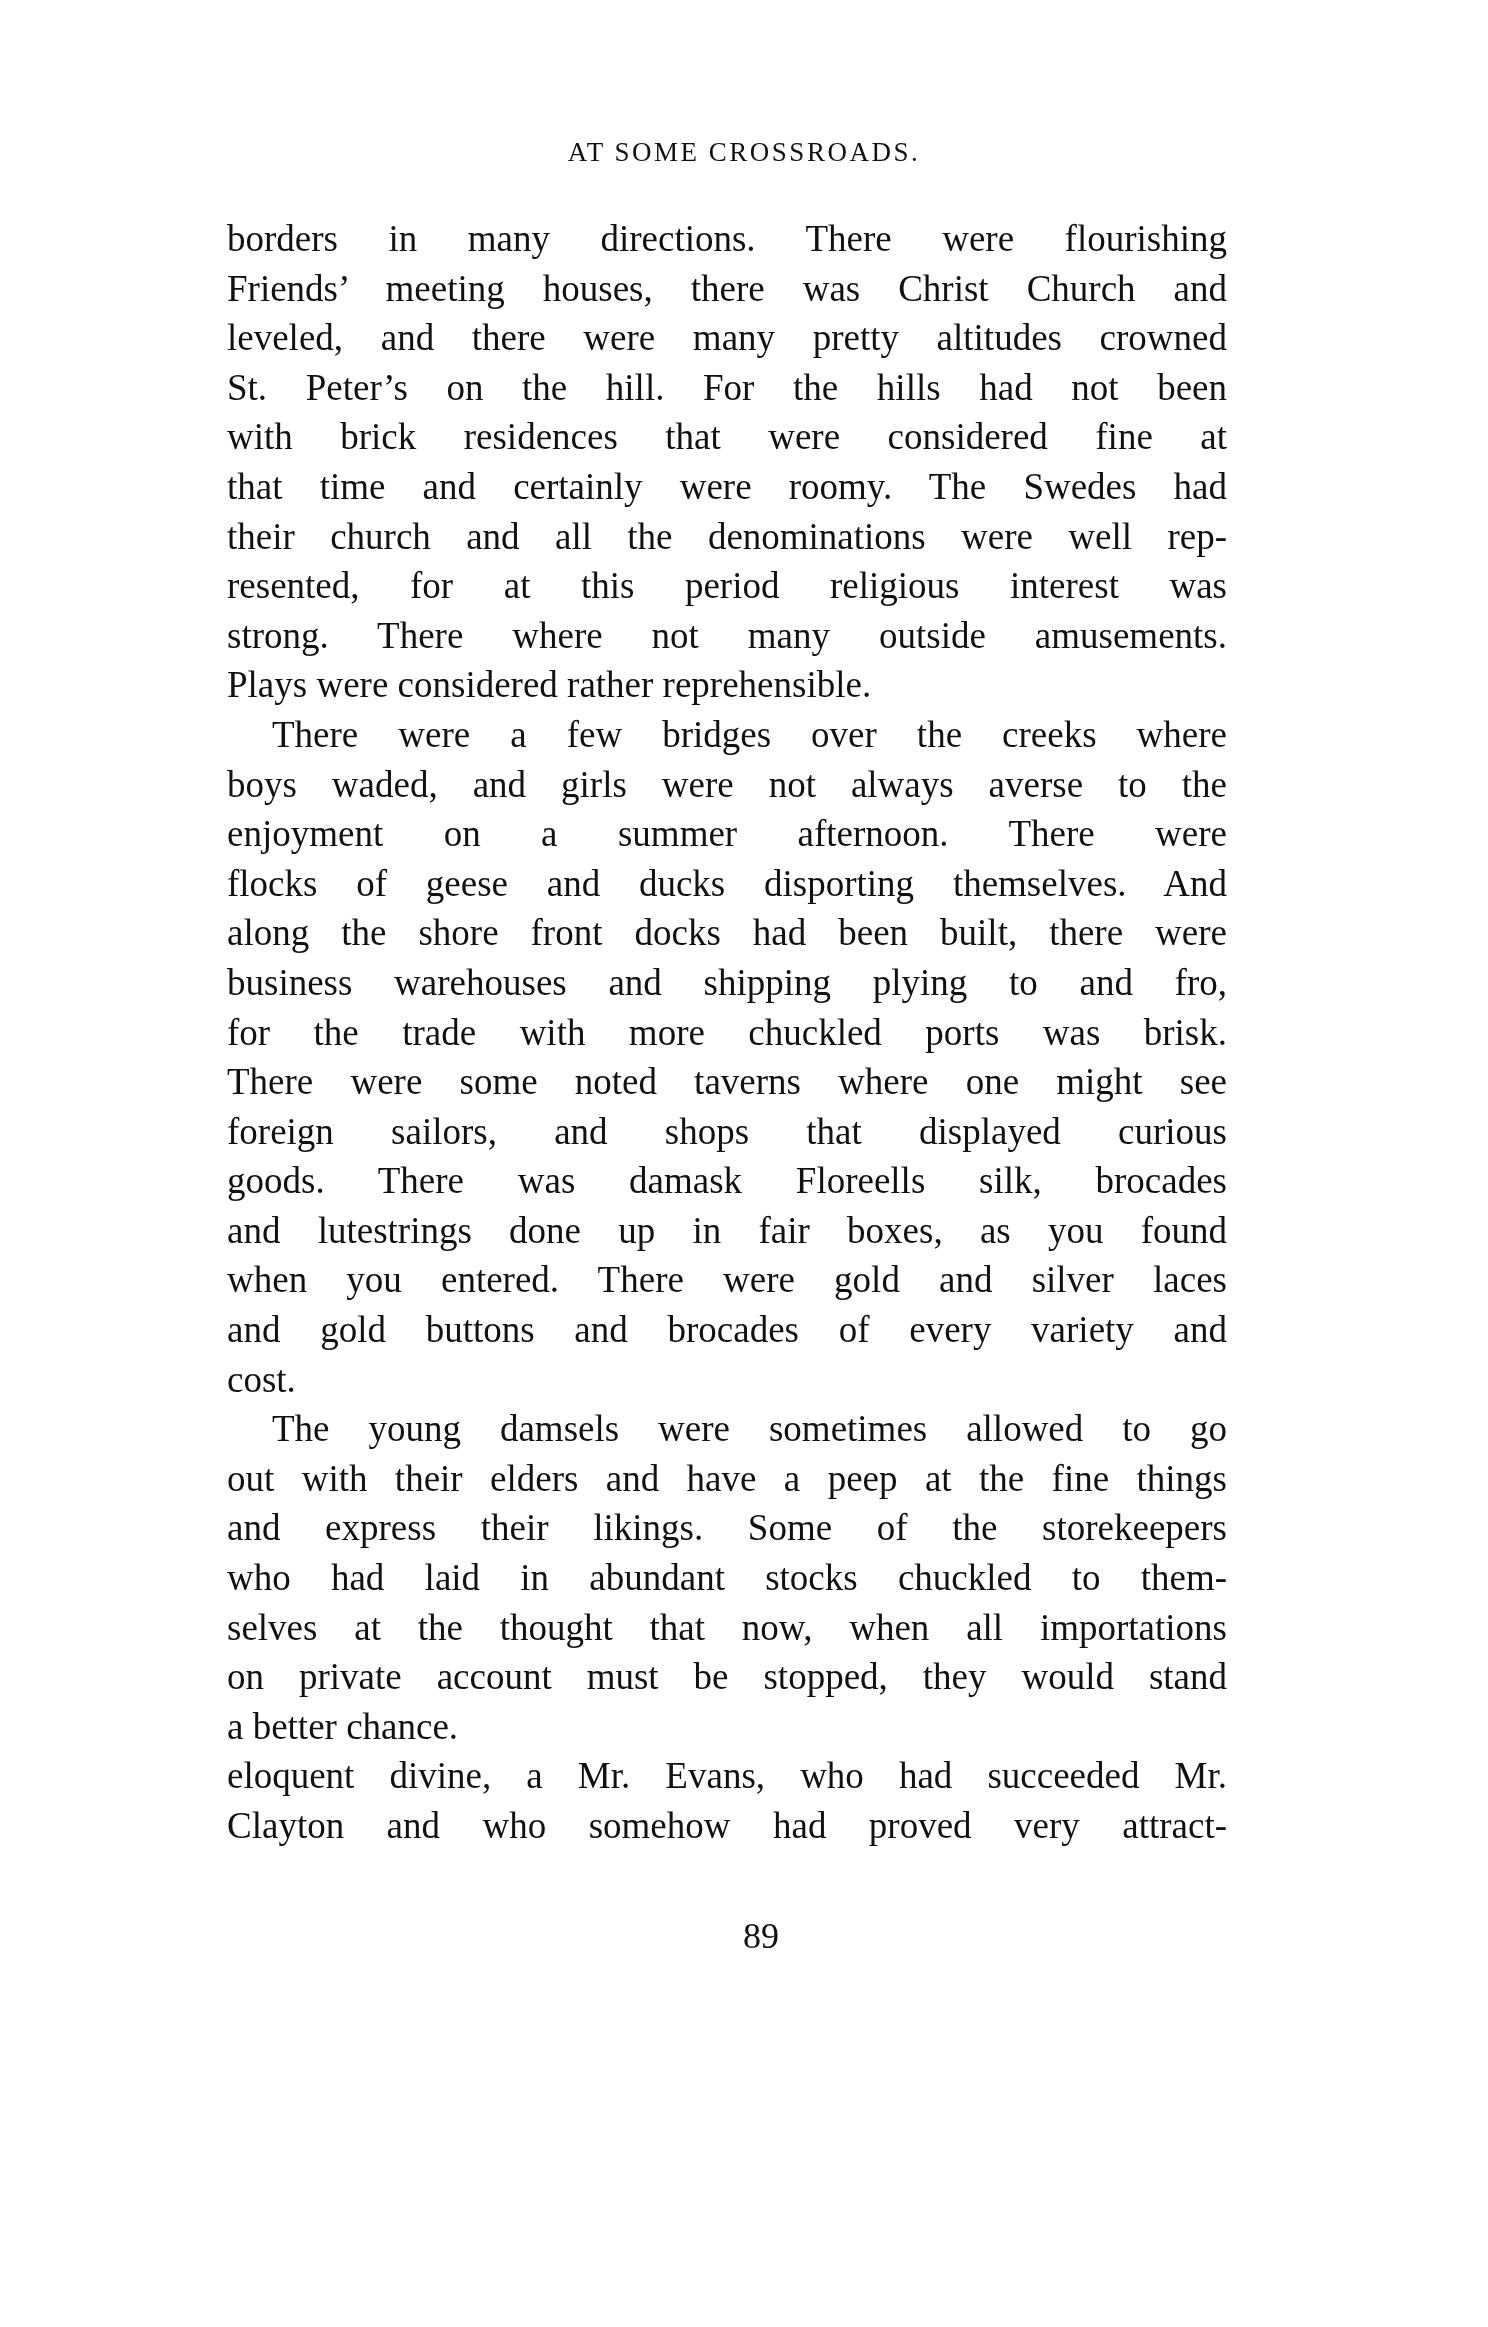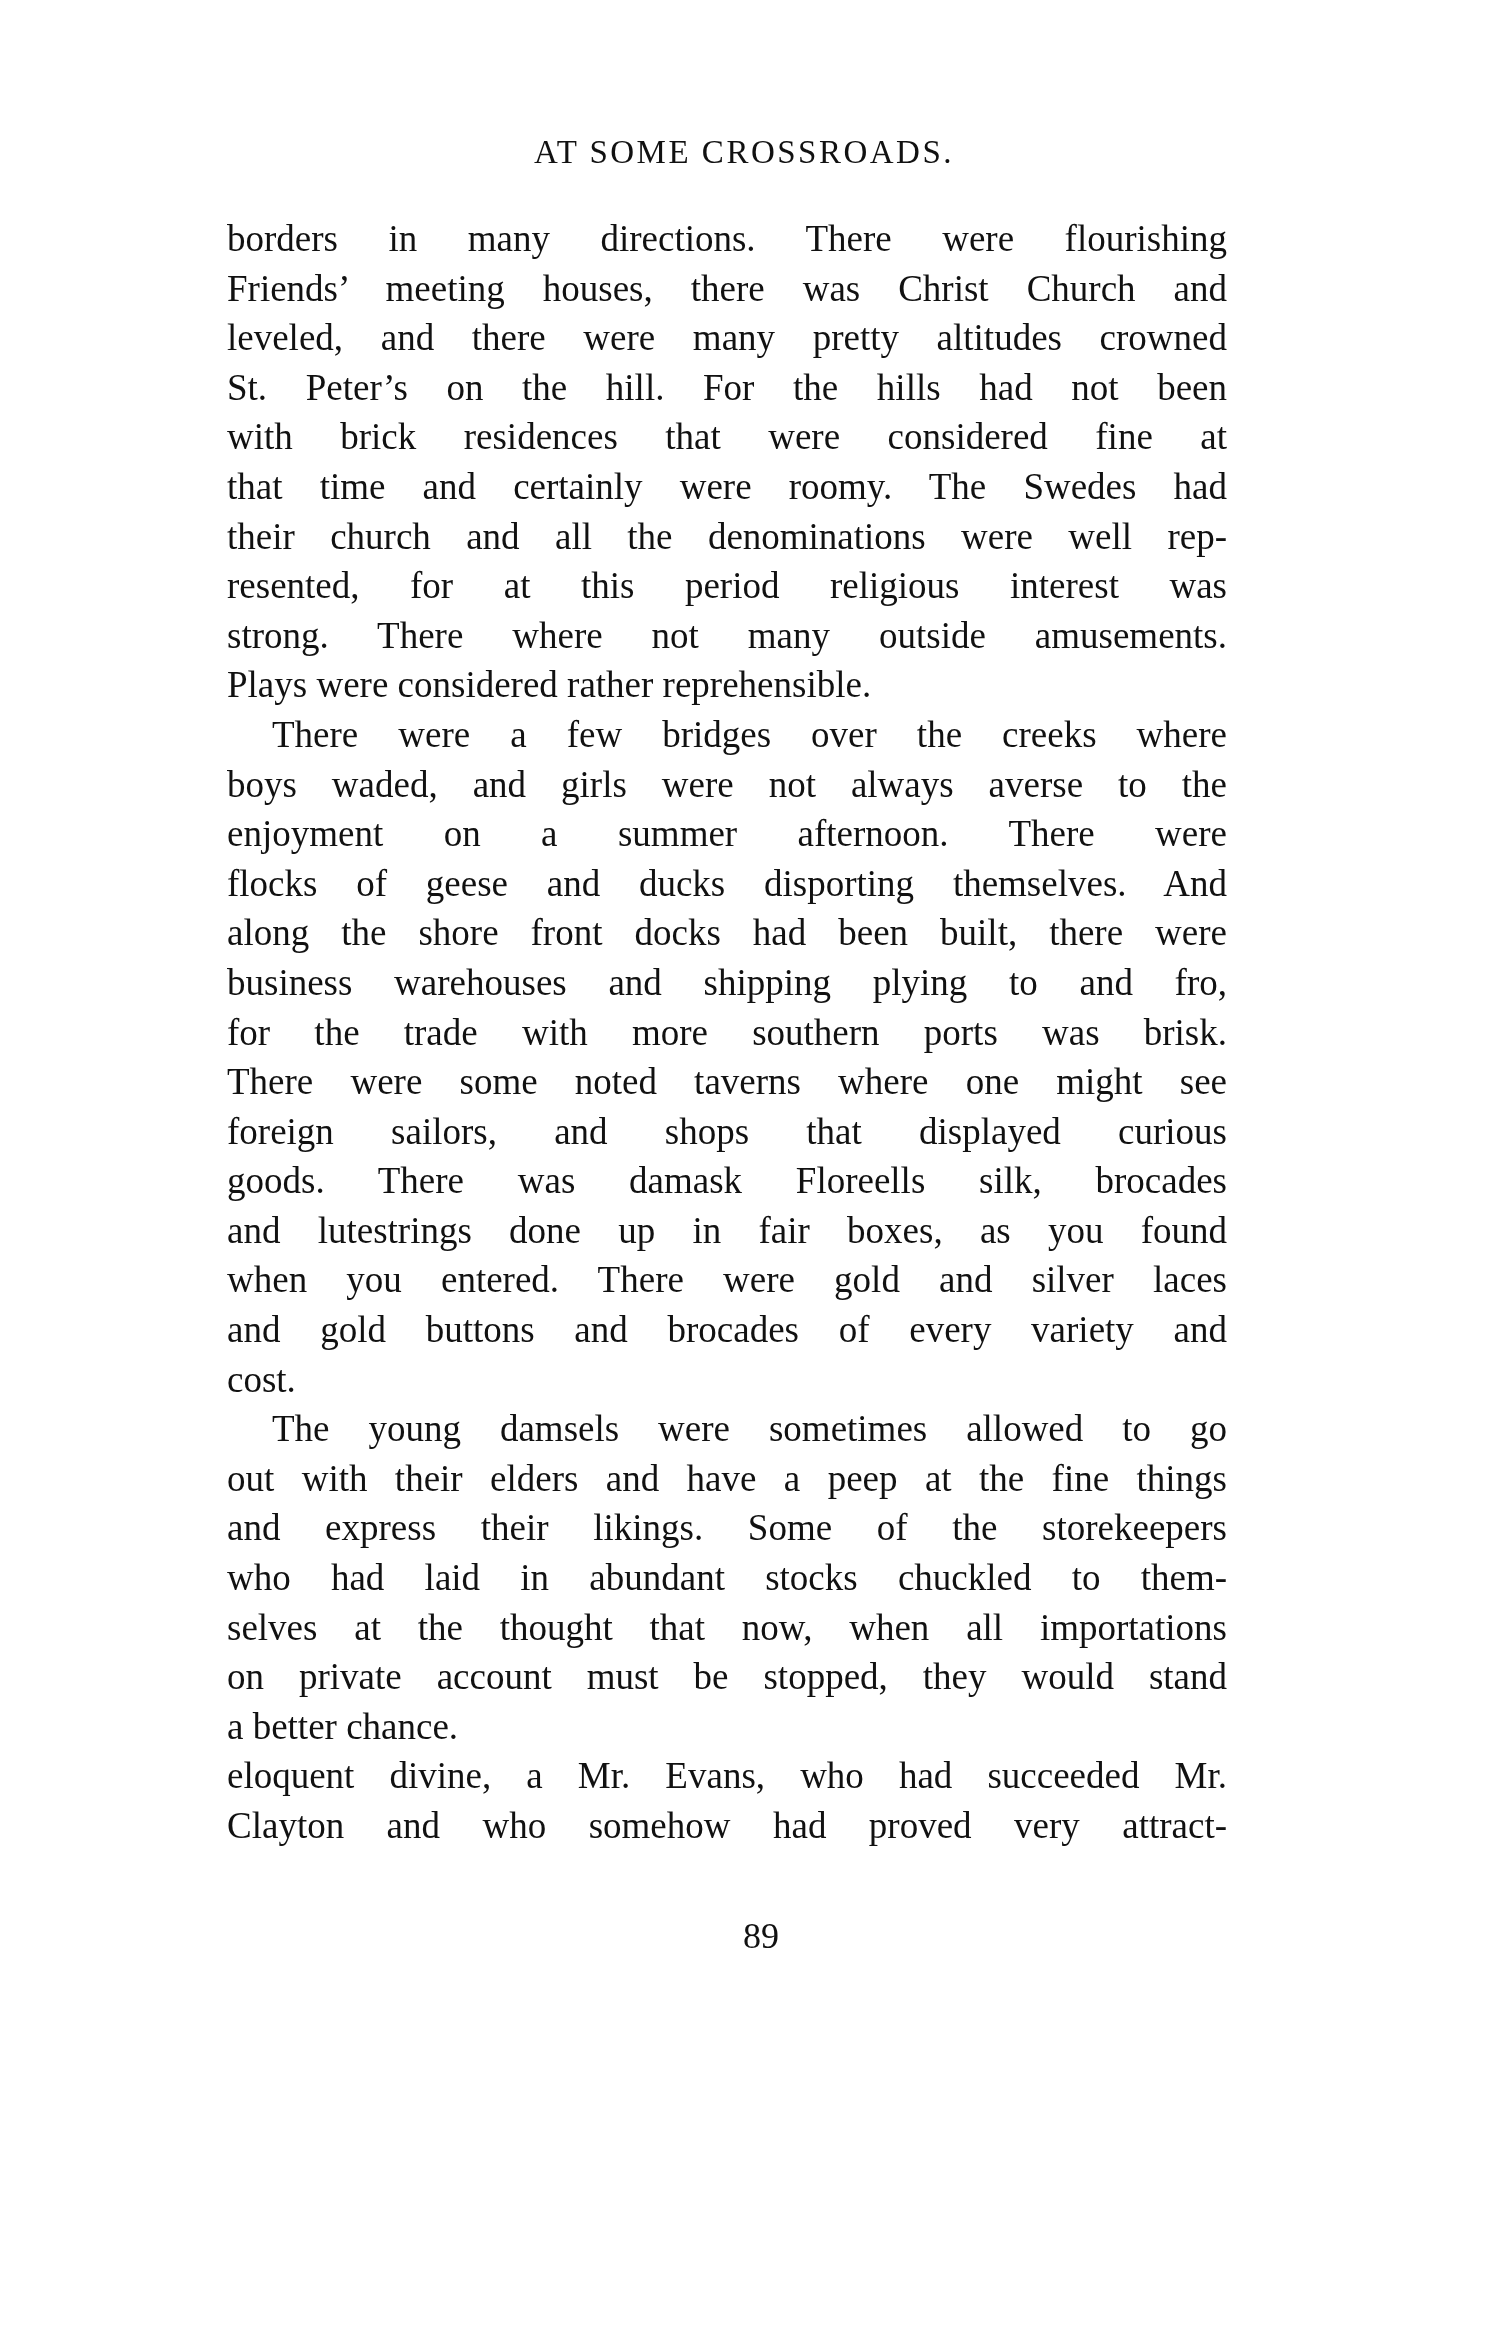--- a/index.html
+++ b/index.html
@@ -4,21 +4,21 @@
 <style>
   html, body { margin: 0; padding: 0; background: #ffffff; }
   body { width: 1488px; height: 2327px; position: relative; overflow: hidden; }
   .page {
     position: absolute; left: 0; top: 0; width: 1488px; height: 2327px;
     background: #ffffff; color: #111111;
     font-family: "Liberation Serif", "DejaVu Serif", serif;
   }
   .running-head {
     position: absolute; left: 0; width: 1488px; top: 128px;
-    text-align: center; font-size: 33px; letter-spacing: 2.5px;
+    text-align: center; font-size: 27px; letter-spacing: 2.5px;
     line-height: 48px; text-transform: uppercase;
   }
   .body-text {
     position: absolute; left: 195px; top: 214px; width: 1000px; margin-left: 32px;
   }
   .line {
     display: block; height: 49.6px; line-height: 49.6px;
     font-size: 37px; white-space: nowrap;
     text-align: justify; text-align-last: justify;
   }
@@ -50,21 +50,21 @@
       <span class="line last">Plays were considered rather reprehensible.</span>
     </div>
 
     <div>
       <span class="line indent">There were a few bridges over the creeks where</span>
       <span class="line">boys waded, and girls were not always averse to the</span>
       <span class="line">enjoyment on a summer afternoon.  There were</span>
       <span class="line">flocks of geese and ducks disporting themselves.  And</span>
       <span class="line">along the shore front docks had been built, there were</span>
       <span class="line">business warehouses and shipping plying to and fro,</span>
-      <span class="line">for the trade with more southern ports was brisk.</span>
+      <span class="line">for the trade with more chuckled ports was brisk.</span>
       <span class="line">There were some noted taverns where one might see</span>
       <span class="line">foreign sailors, and shops that displayed curious</span>
       <span class="line">goods.  There was damask Floreells silk, brocades</span>
       <span class="line">and lutestrings done up in fair boxes, as you found</span>
       <span class="line">when you entered.  There were gold and silver laces</span>
       <span class="line">and gold buttons and brocades of every variety and</span>
       <span class="line last">cost.</span>
     </div>
 
     <div>

